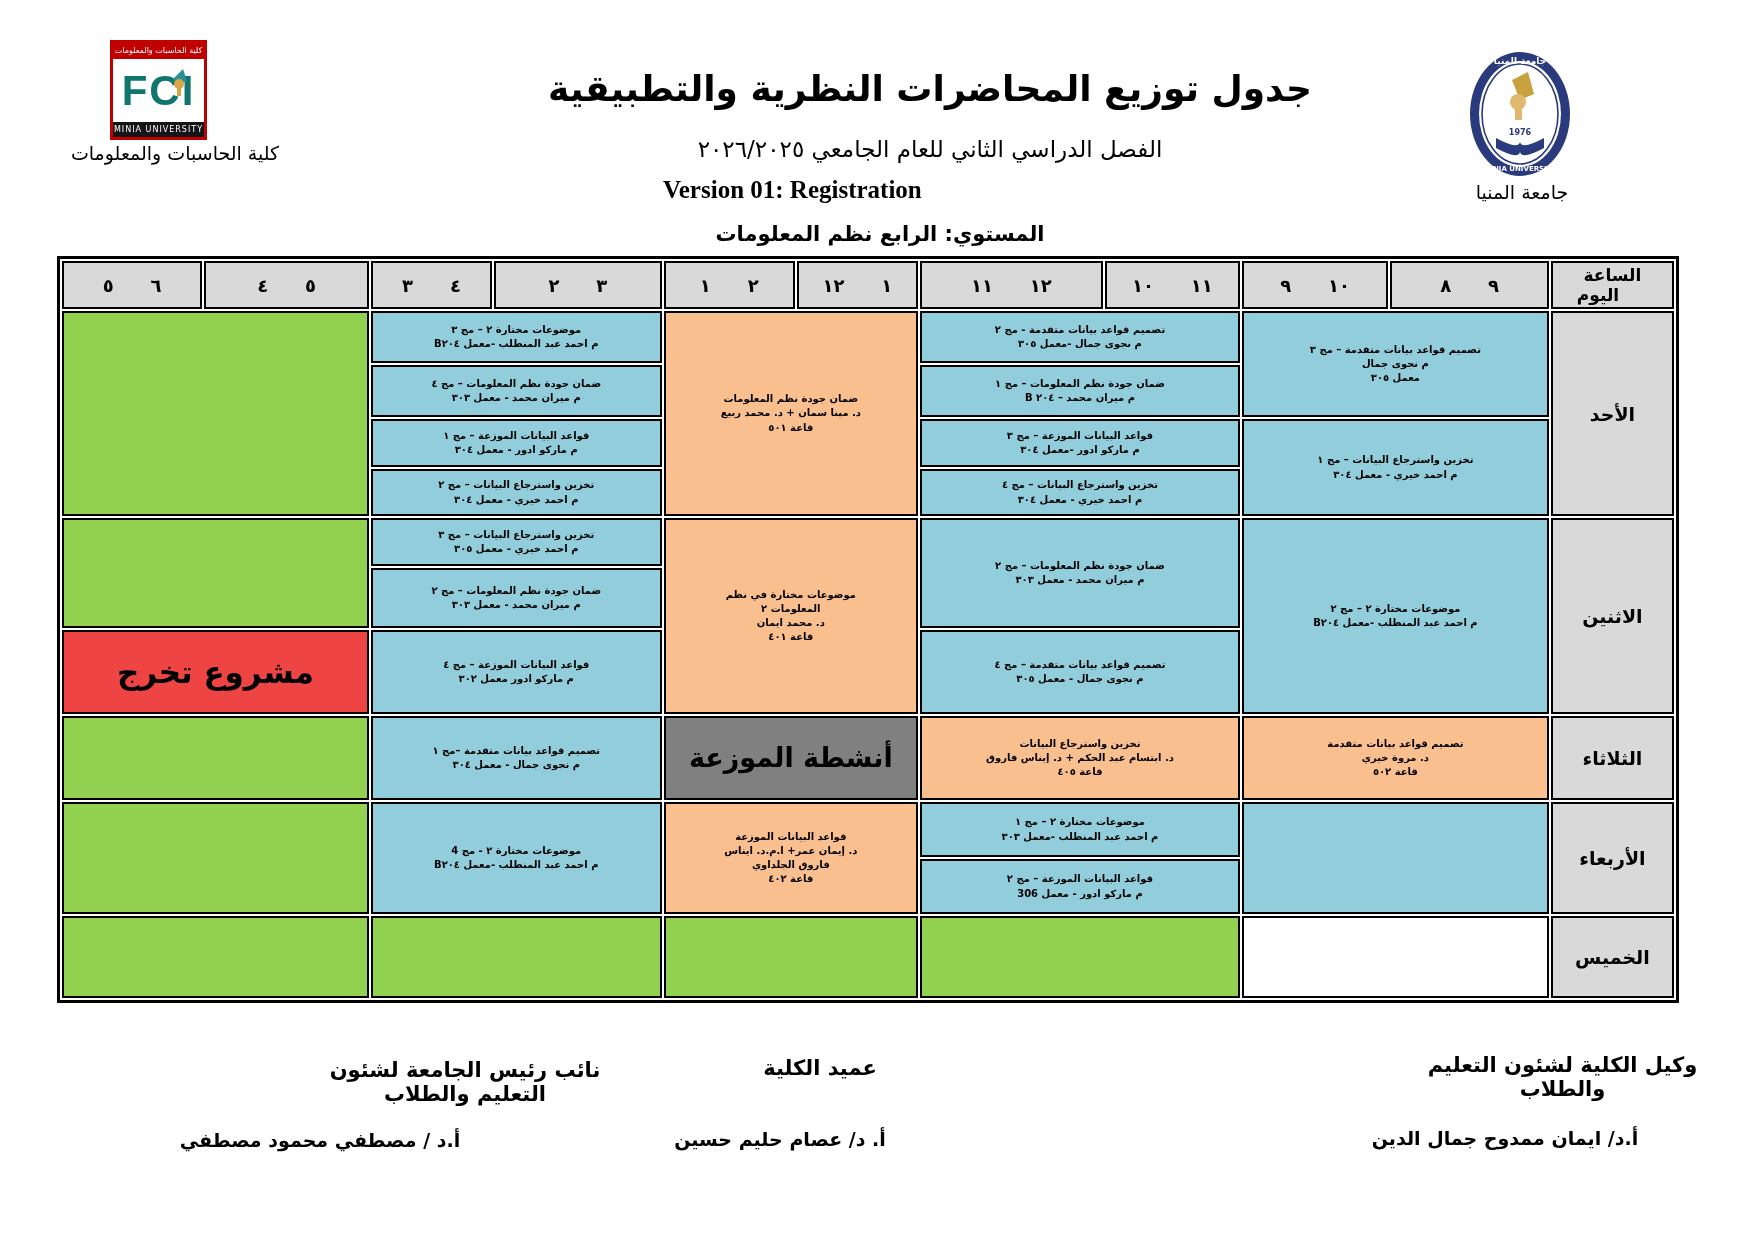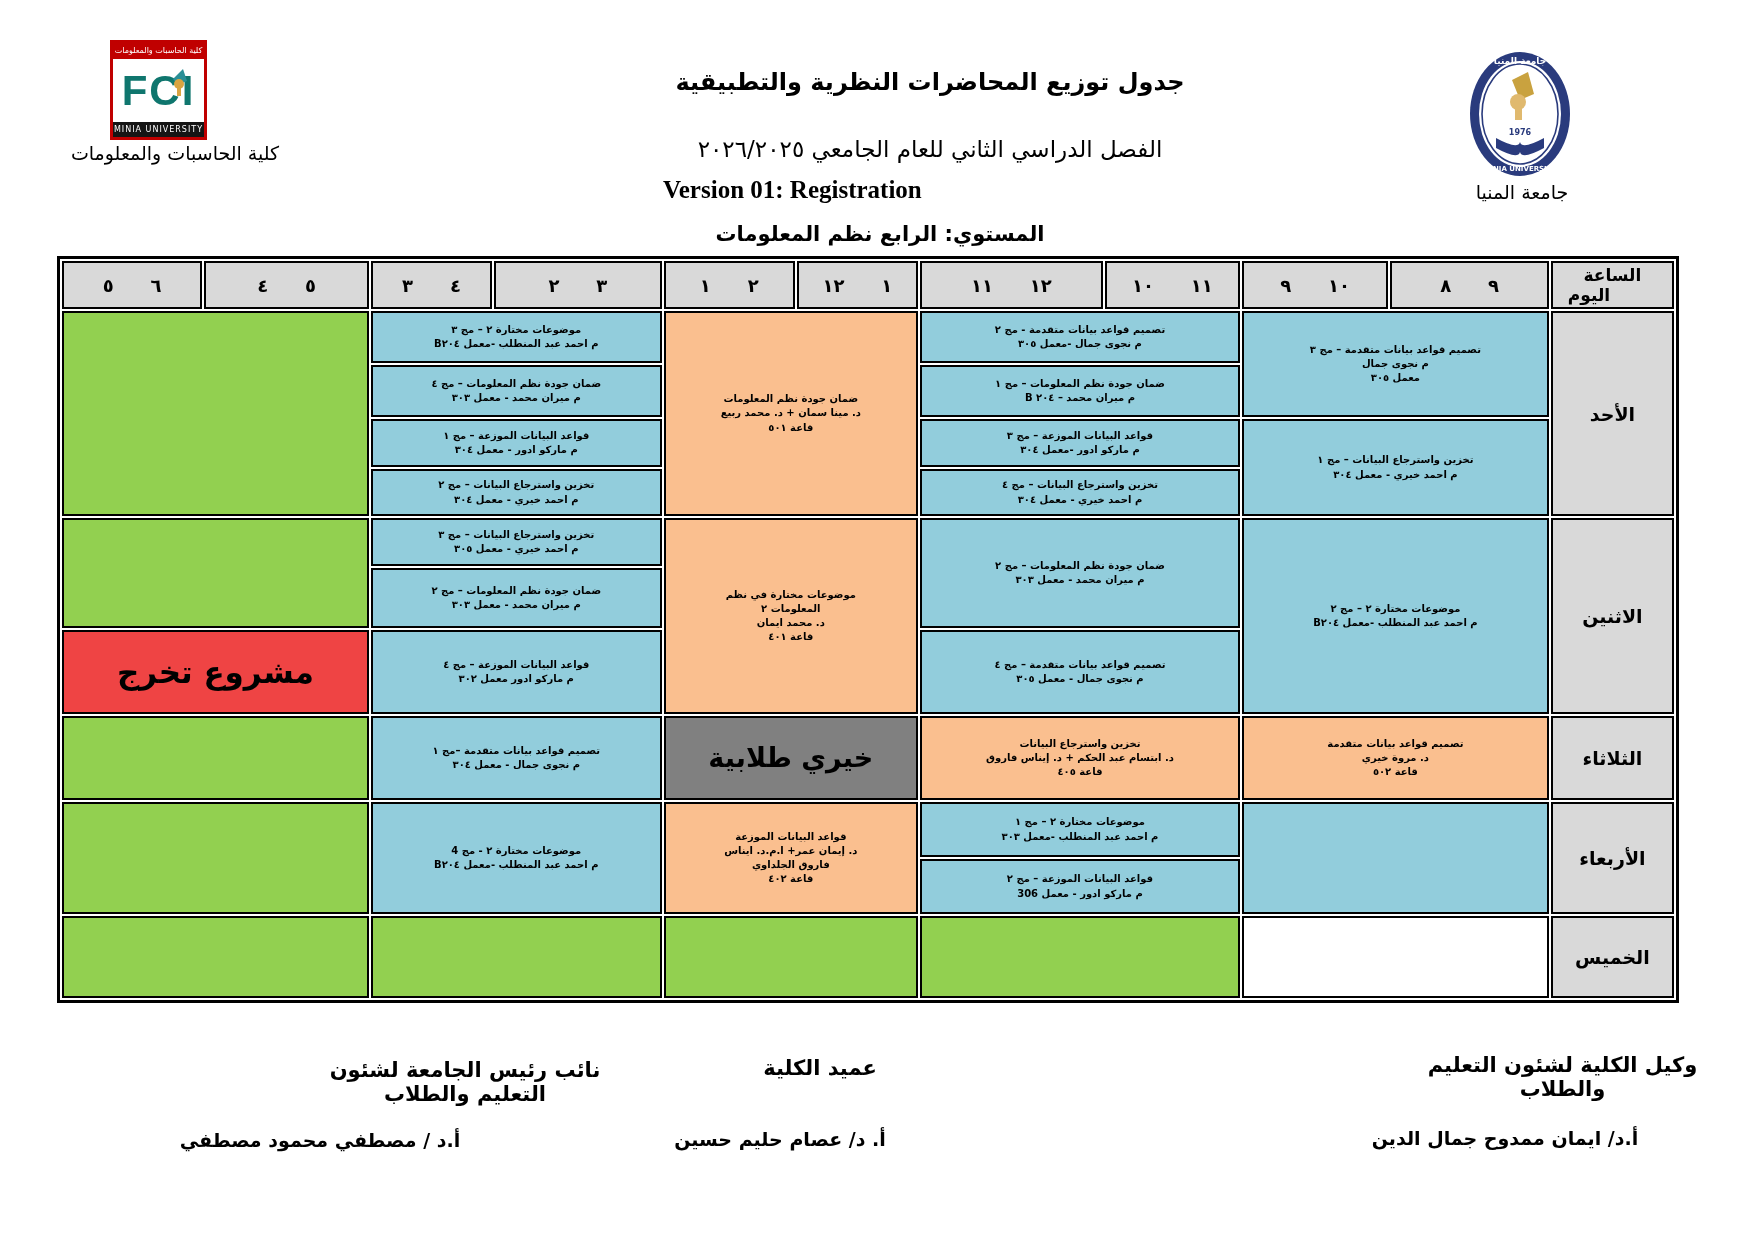--- a/index.html
+++ b/index.html
@@ -1,21 +1,21 @@
 <!DOCTYPE html>
 <html lang="ar"><head>
 <meta charset="utf-8">
 <style>
   html,body{margin:0;padding:0;background:#fff;}
   .page{position:relative;width:1755px;height:1241px;background:#fff;overflow:hidden;
         font-family:"DejaVu Sans",sans-serif;color:#000;}
 
   
   .hdr-title{position:absolute;left:480px;top:68px;width:900px;text-align:center;
-             font-size:24px;font-weight:bold;}
+             font-size:36px;font-weight:bold;}
   .hdr-sub{position:absolute;left:480px;top:136px;width:900px;text-align:center;font-size:23px;}
   .hdr-version{position:absolute;left:663px;top:176px;font-size:25px;font-weight:bold;
                font-family:"Liberation Serif",serif;}
   .hdr-level{position:absolute;left:640px;top:222px;width:480px;text-align:center;
              font-size:21px;font-weight:bold;}
   .college-label{position:absolute;left:70px;top:142px;width:210px;text-align:center;
                  font-size:19px;}
   .university-label{position:absolute;left:1462px;top:181px;width:120px;text-align:center;
                     font-size:19px;}
 
@@ -37,21 +37,21 @@
   .univ-logo{position:absolute;left:1468px;top:50px;}
 
   
   table.sched{position:absolute;left:57px;top:256px;width:1622px;table-layout:fixed;
               border-collapse:separate;border-spacing:2px;background:#fff;
               border:3px solid #000;direction:rtl;}
   .sched th,.sched td{border:2px solid #000;font-weight:bold;vertical-align:middle;
                       text-align:center;padding:1px 3px;overflow:hidden;box-sizing:border-box;}
   .sched th{background:#D9D9D9;}
   th.time{font-size:18px;word-spacing:1.7em;}
-  th.corner{font-size:17px;padding:2px 9px;}
+  th.corner{font-size:17px;padding:2px 18px;}
   th.corner .hour{text-align:center;}
   th.corner .dayw{text-align:left;padding-left:6px;}
   td.day{background:#D9D9D9;font-size:19px;}
   td.c{font-size:10px;line-height:1.42;white-space:pre-line;}
   .blue{background:#92CDDC;}
   .orange{background:#FABF8F;}
   .green{background:#92D050;}
   .khaki{background:#ef4444;}
   .grayc{background:#808080;}
   .whitec{background:#ffffff;}
@@ -218,21 +218,21 @@
     </tr>
 
     <tr class="r84">
       <td class="day">الثلاثاء</td>
       <td class="c orange" colspan="2">تصميم قواعد بيانات متقدمة
 د. مروة خيري
 قاعة ٥٠٢</td>
       <td class="c orange" colspan="2">تخزين واسترجاع البيانات
 د. ابتسام عبد الحكم + د. إيناس فاروق
 قاعة ٤٠٥</td>
-      <td class="c grayc big2" colspan="2">خيري طلابية</td>
+      <td class="c grayc big2" colspan="2">أنشطة الموزعة</td>
       <td class="c blue" colspan="2">تصميم  قواعد بيانات متقدمة –مج ١
 م نجوى جمال - معمل ٣٠٤</td>
       <td class="c green" colspan="2"></td>
     </tr>
 
     <tr class="r55">
       <td class="day" rowspan="2">الأربعاء</td>
       <td class="c blue" colspan="2" rowspan="2"></td>
       <td class="c blue" colspan="2">موضوعات مختارة ٢ – مج ١
 م احمد عبد المنطلب  -معمل ٣٠٣</td>

